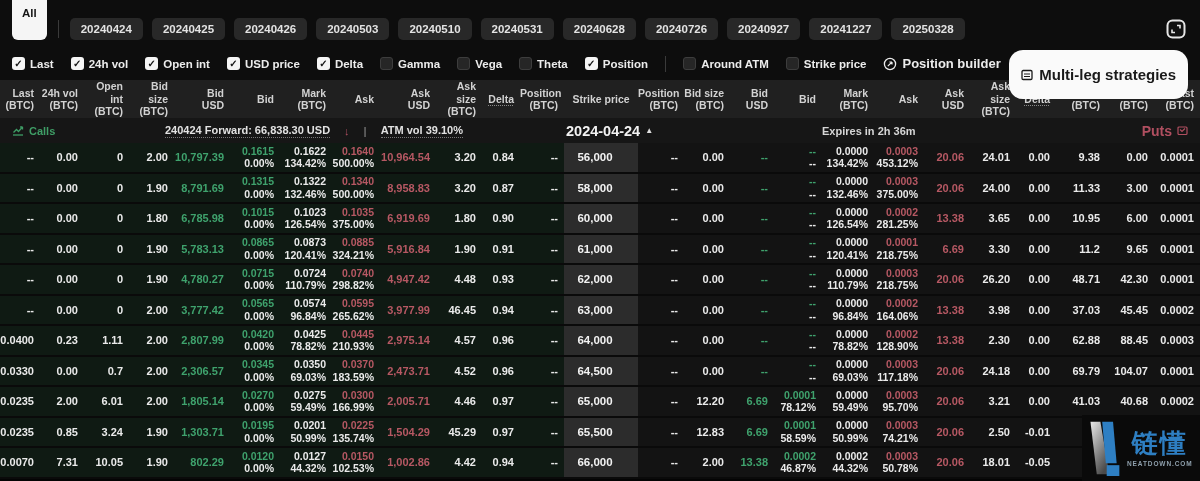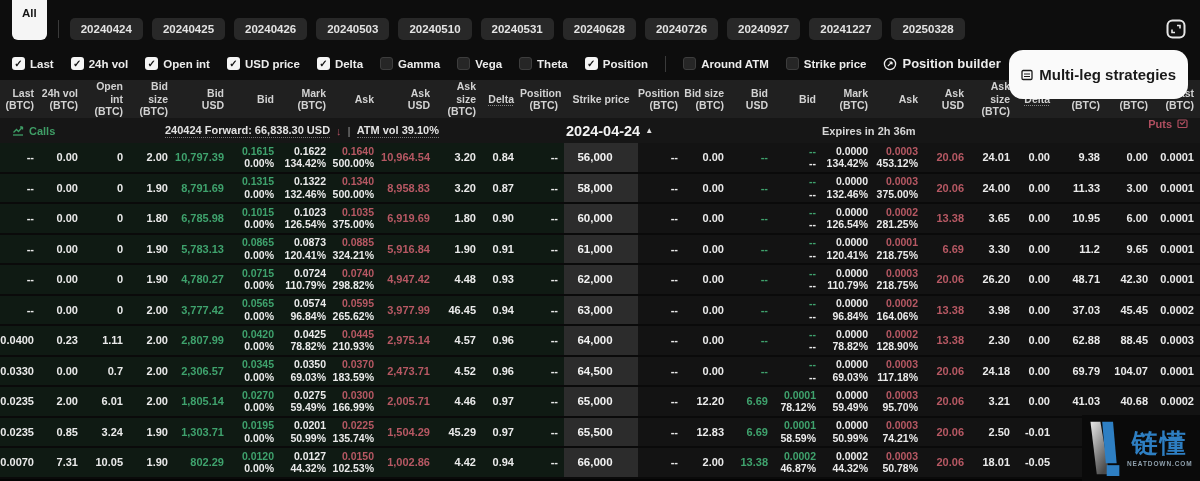--- a/index.html
+++ b/index.html
@@ -36,23 +36,23 @@
   .thead { height:38px; background:#202020; align-items:center; }
   .th { text-align:right; padding-right:6px; font-size:10.5px; line-height:12.5px;
     font-weight:700; color:#d2d2d2; white-space:pre-line; }
   .th.dotted { text-decoration:underline dotted 1px #8a8a8a; text-underline-offset:2px; }
   .th.strike-h { text-align:center; padding-right:0; }
 
   
   .subhead { height:25px; background:#161616; position:relative; }
   .calls-tag { position:absolute; left:12px; top:0; height:25px; display:flex; align-items:center; gap:5px;
     color:#3f9e66; font-size:11px; font-weight:700; cursor:pointer; }
-  .puts-tag { position:absolute; right:12px; top:0; height:25px; display:flex; align-items:flex-start; gap:5px;
-    color:#b04f60; font-size:11px; font-weight:700; cursor:pointer; }
-  .fwd { position:absolute; left:165px; top:0; height:25px; display:flex; align-items:center; gap:6px;
+  .puts-tag { position:absolute; right:12px; top:0; height:25px; display:flex; align-items:center; gap:5px;
+    color:#b04f60; font-size:14px; font-weight:700; cursor:pointer; }
+  .fwd { position:absolute; left:165px; top:0; height:25px; display:flex; align-items:center; gap:14px;
     color:#e2e2e2; font-size:11px; font-weight:600; white-space:nowrap; }
   .dotted-u { border-bottom:1px dotted #777; padding-bottom:1px; }
   .fwd-arrow { color:#b04f60; font-weight:700; }
   .fwd-pipe { color:#6f6f6f; }
   .expiry-date { position:absolute; left:566px; top:0; height:25px; display:flex; align-items:center; gap:5px;
     color:#f2f2f2; font-size:14.5px; font-weight:700; white-space:nowrap; cursor:pointer; z-index:2;text-align:right; }
   .caret { font-size:8px; color:#e0e0e0; }
   .expires { position:absolute; left:822px; top:0; height:25px; display:flex; align-items:center;
     color:#d6d6d6; font-size:11px; font-weight:600; }
 

